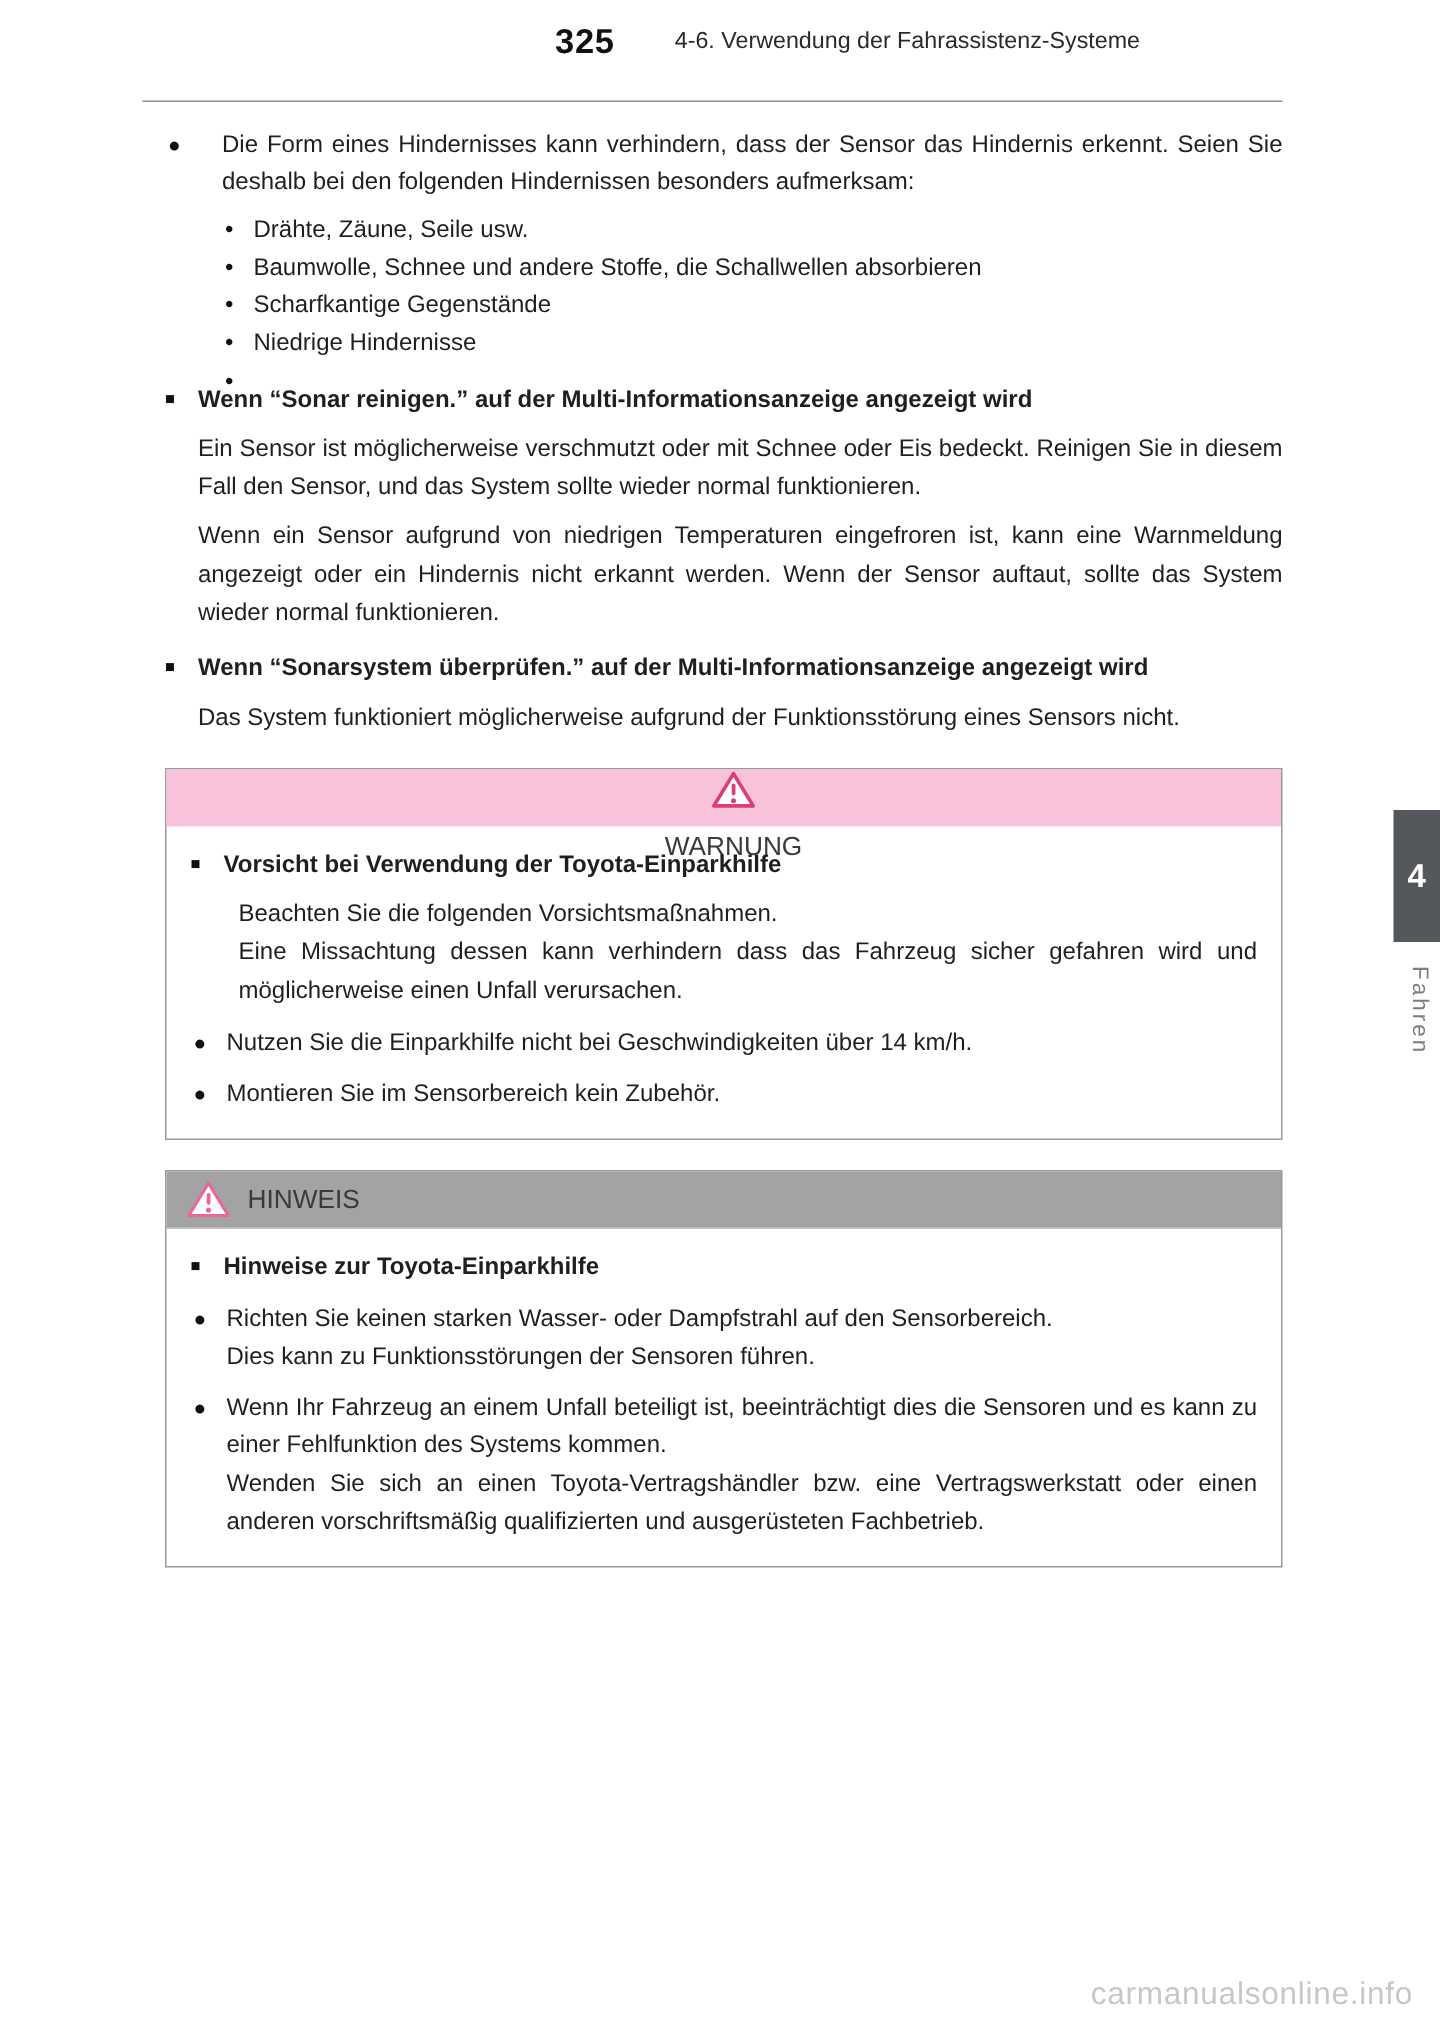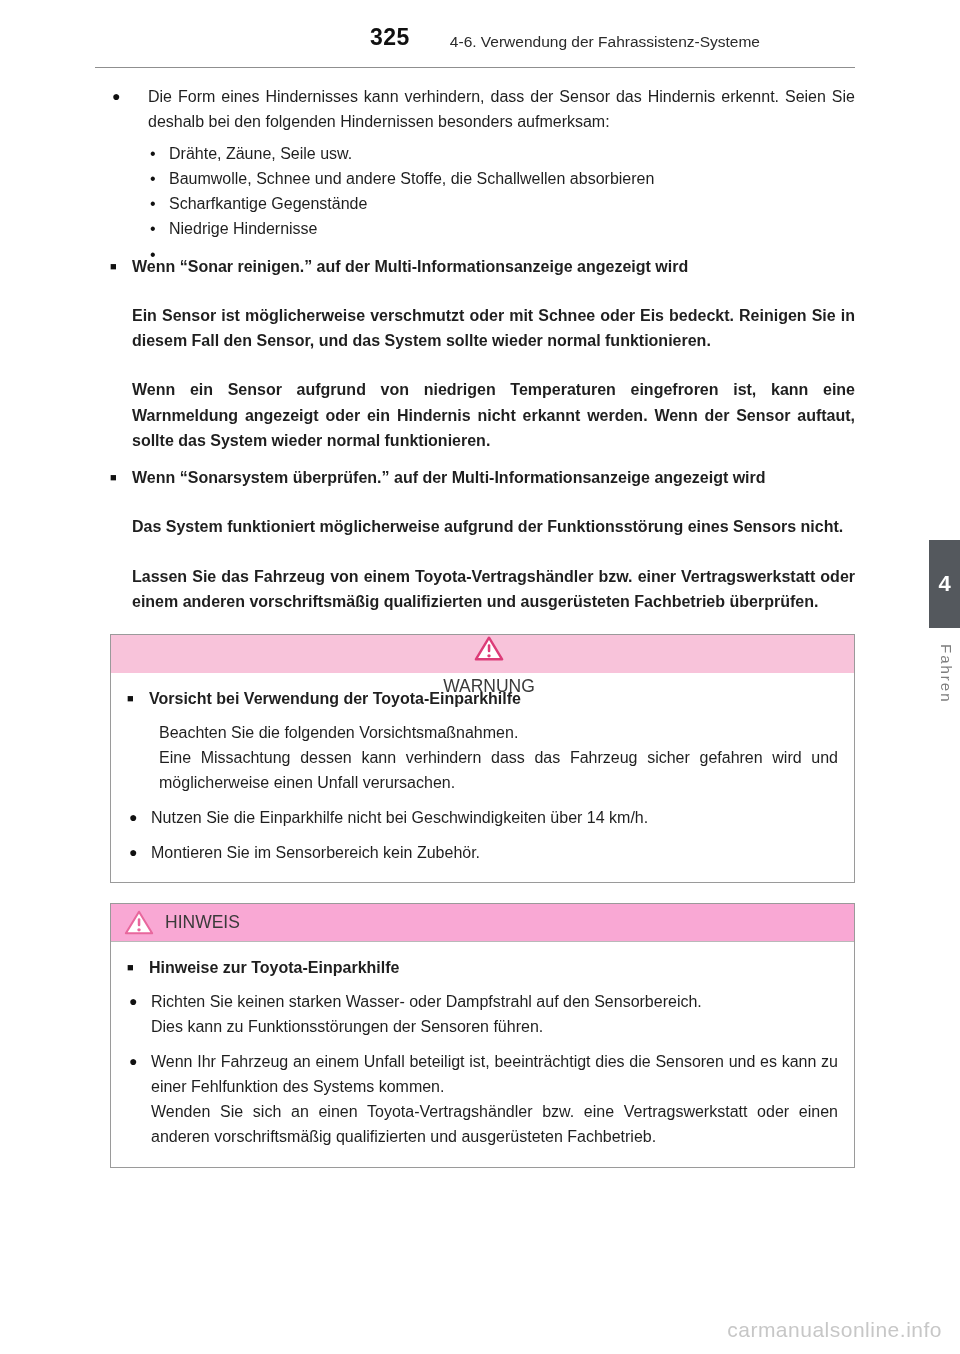--- a/index.html
+++ b/index.html
@@ -8,22 +8,22 @@
     width:960px; height:1354px;
     font-family:"Liberation Sans","DejaVu Sans",sans-serif;
     color:#1f1f1f;
     position:relative;
     overflow:hidden;
   }
   .page { position:relative; width:960px; height:1354px; background:#fff; }
 
   
   .page-header {
-    position:absolute; top:24px; left:95px; width:665px;
-    display:flex; justify-content:flex-end; align-items:flex-end; gap:10px;
+    position:absolute; top:14px; left:95px; width:665px;
+    display:flex; justify-content:flex-end; align-items:center; gap:10px;
   }
   .page-number { font-size:23px; font-weight:bold; color:#111; letter-spacing:0.5px; }
   .section-title { font-size:15.5px; color:#2a2a2a;margin-left:30px; }
   .header-rule {
     position:absolute; top:67px; left:95px; width:760px;
     border-top:1px solid #8f8f8f; height:0;
   }
 
   
   .chapter-tab {
@@ -52,33 +52,33 @@
 
   .sub-list { list-style:none; padding-left:40px; margin-bottom:10px; }
   .sub-list li { position:relative; padding-left:19px; }
   .sub-list .sdot { position:absolute; left:0; top:0; color:#111; }
 
   .sq-section { margin-top:12px; }
   .sq-heading { position:relative; padding-left:22px; font-weight:bold; }
   .sq-heading .sq {
     position:absolute; left:0; top:4px; font-size:11px; color:#111;
   }
-  .sq-section p { margin:24px 0 8px 22px;font-weight:bold; }
+  .sq-section p { margin:8px 0 8px 22px; }
 
   
   .callout {
     border:1px solid #9a9a9a; width:745px; margin-top:20px;
     background:#fff;
   }
   .callout-band {
     height:38px; display:flex; align-items:center; gap:11px;
     padding-left:13px; font-size:17.5px; color:#3a3a3a;
   }
   .warning .callout-band { background:#f8c3da;flex-direction:column; }
-  .notice  .callout-band { background:#f9a8d4; border-bottom:1px solid #b9b9b9; }
+  .notice  .callout-band { background:#a3a3a3; border-bottom:1px solid #b9b9b9; }
   .callout-body { padding:13px 16px 17px 16px; }
   .callout-body .sq-heading { margin-bottom:8px; }
   .callout-body .intro { margin-left:32px; margin-bottom:10px; }
   .c-bullet { position:relative; padding-left:24px; margin:9px 0 0 0; }
   .c-bullet .dot { position:absolute; left:2px; top:1px; font-size:14px; color:#111; }
   .tri-icon { flex:0 0 auto; display:block; }
 
   
   .watermark {
     position:absolute; right:18px; bottom:12px;
@@ -121,21 +121,20 @@
       <p>Ein Sensor ist möglicherweise verschmutzt oder mit Schnee oder Eis bedeckt. Reinigen Sie in diesem Fall den Sensor, und das System sollte wieder normal funktionieren.</p>
       <p>Wenn ein Sensor aufgrund von niedrigen Temperaturen eingefroren ist, kann eine Warnmeldung angezeigt oder ein Hindernis nicht erkannt werden. Wenn der Sensor auftaut, sollte das System wieder normal funktionieren.</p>
     </div>
 
     <div class="sq-section">
       <div class="sq-heading">
         <span class="sq">■</span>
         <span>Wenn “Sonarsystem überprüfen.” auf der Multi-Informationsanzeige angezeigt wird</span>
       </div>
       <p>Das System funktioniert möglicherweise aufgrund der Funktionsstörung eines Sensors nicht.</p>
-      <p>Lassen Sie das Fahrzeug von einem Toyota-Vertragshändler bzw. einer Vertragswerkstatt oder einem anderen vorschriftsmäßig qualifizierten und ausgerüsteten Fachbetrieb überprüfen.</p>
     </div>
 
     <div class="callout warning">
       <div class="callout-band">
         <svg class="tri-icon" width="30" height="27" viewBox="0 0 32 28" aria-hidden="true">
           <path d="M16 2.5 L30 25.5 L2 25.5 Z" fill="#ffffff" stroke="#dc3c78" stroke-width="2.6" stroke-linejoin="round"></path>
           <rect x="14.7" y="9.5" width="2.7" height="8.5" rx="1.3" fill="#dc3c78"></rect>
           <circle cx="16" cy="21.8" r="1.8" fill="#dc3c78"></circle>
         </svg>
         <span>WARNUNG</span>

